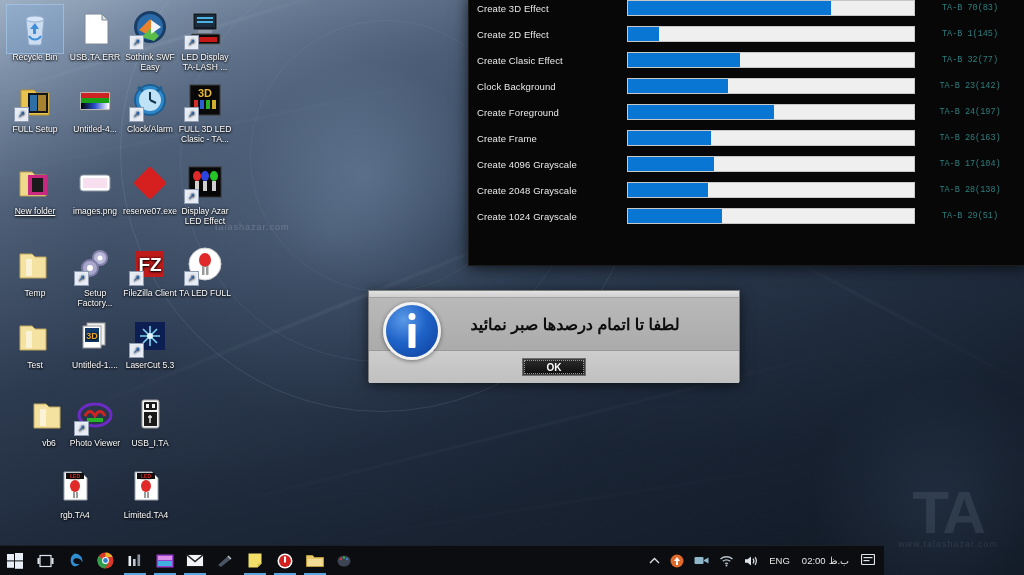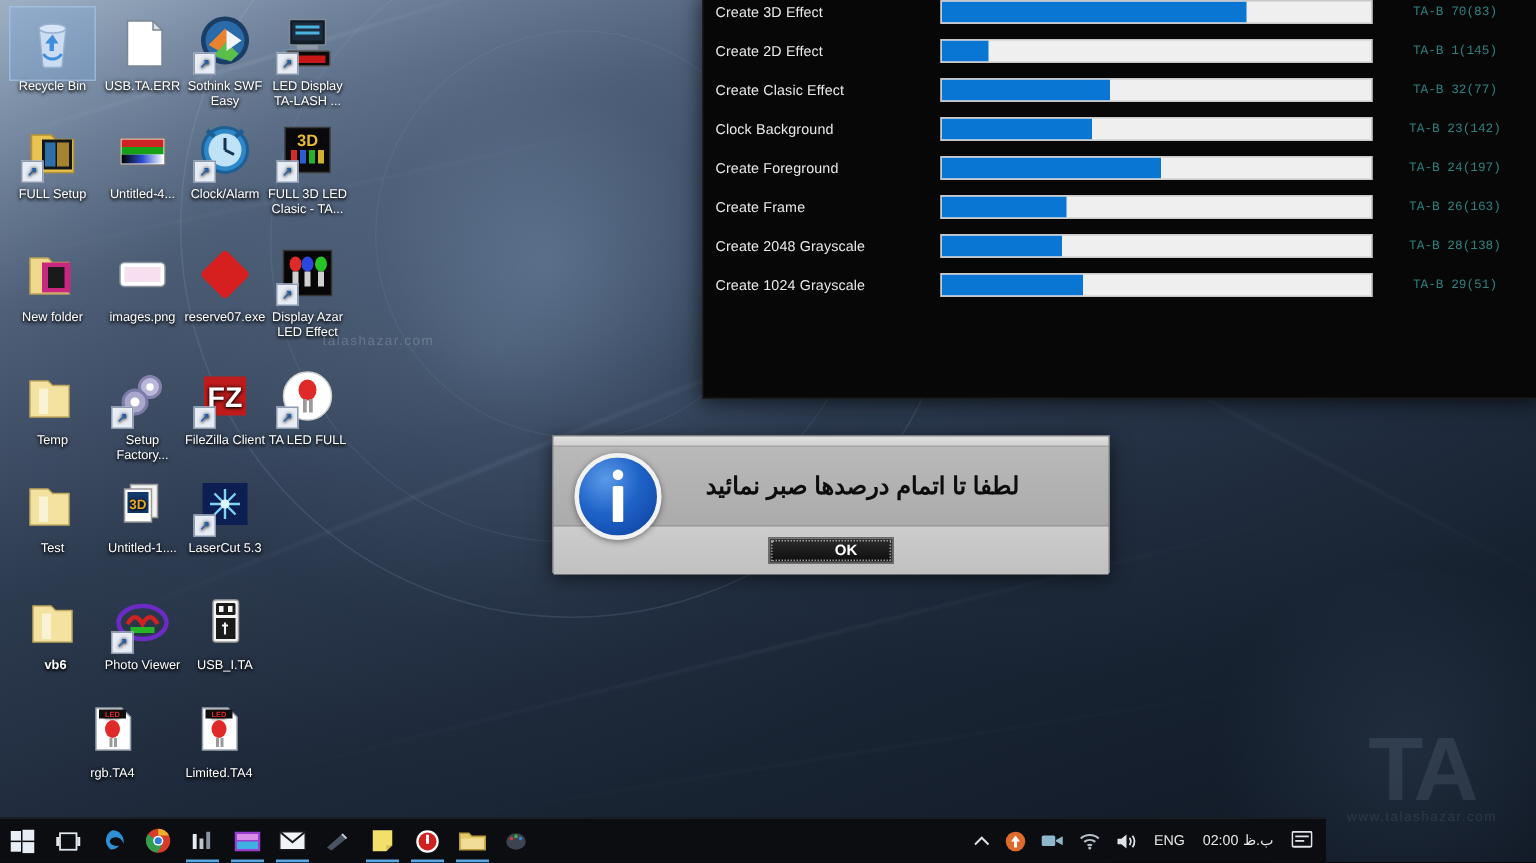--- a/index.html
+++ b/index.html
@@ -220,21 +220,20 @@
     outline: 1px dotted #9a9a9a;
     outline-offset: -3px;
     color: #ffffff;
     font-size: 10px;
     font-weight: bold;
     display: flex;
     align-items: center;
     justify-content: center;
     cursor: default;
     box-shadow: inset 0 0 0 1px #3a3a3a;
-    padding-left: 20px;
   }
 
   
   #watermark {
     position: absolute;
     right: 26px;
     bottom: 26px;
     text-align: center;
     pointer-events: none;
     opacity: 0.10;
@@ -441,21 +440,21 @@
           <rect x="10" y="20" width="4" height="9" fill="#d12b2b"></rect>
           <rect x="16" y="20" width="4" height="9" fill="#2b5fd1"></rect>
           <rect x="22" y="20" width="4" height="9" fill="#27b327"></rect>
           <rect x="28" y="20" width="4" height="9" fill="#d1b02b"></rect>
         </svg>
         <div class="shortcut">↗</div>
       </div>
       <span class="icon-label">FULL 3D LED Clasic - TA...</span>
     </div>
 
-    <div class="icon-cell" style="left:2px; top:158px;">
+    <div class="icon-cell" style="left:2px; top:158px;text-decoration:underline;">
       <div class="icon-art">
         <svg width="42" height="42" viewBox="0 0 42 42">
           <path d="M6 10 h12 l3 3 h11 v21 h-26z" fill="#f0d98a" stroke="#c2a košt" stroke-width="0"></path>
           <path d="M6 10 h12 l3 3 h11 v21 h-26z" fill="#efd98c" stroke="#b9a055"></path>
           <rect x="14" y="13" width="19" height="20" fill="#c8287f"></rect>
           <rect x="18" y="16" width="11" height="14" fill="#1a1a1a"></rect>
         </svg>
       </div>
       <span class="icon-label">New folder</span>
     </div>
@@ -571,21 +570,21 @@
           <g stroke="#7fd3f5" stroke-width="1.6">
             <path d="M21 10 v20 M11 20 h20 M14 13 l14 14 M28 13 l-14 14"></path>
           </g>
           <circle cx="21" cy="20" r="3" fill="#dff4ff"></circle>
         </svg>
         <div class="shortcut">↗</div>
       </div>
       <span class="icon-label">LaserCut 5.3</span>
     </div>
 
-    <div class="icon-cell" style="left:4px; top:390px;font-weight:bold;">
+    <div class="icon-cell" style="left:16px; top:390px;">
       <div class="icon-art">
         <svg width="42" height="42" viewBox="0 0 42 42">
           <path d="M6 10 h12 l3 3 h11 v21 h-26z" fill="#f4e2a1" stroke="#c0a85f"></path>
           <rect x="12" y="15" width="6" height="17" fill="#ffffff" opacity=".55"></rect>
         </svg>
       </div>
       <span class="icon-label">vb6</span>
     </div>
 
     <div class="icon-cell" style="left:62px; top:390px;">
@@ -695,20 +694,27 @@
 
 
     <div class="prow">
       <div class="prow-label">Create Frame</div>
       <div class="pbar-track">
         <div class="pbar-fill" style="width: 29%;"></div>
       </div>
       <div class="prow-code">TA-B 26(163)</div>
     </div>
 
+    <div class="prow">
+      <div class="prow-label">Create 4096 Grayscale</div>
+      <div class="pbar-track">
+        <div class="pbar-fill" style="width: 30%;"></div>
+      </div>
+      <div class="prow-code">TA-B 17(104)</div>
+    </div>
 
     <div class="prow">
       <div class="prow-label">Create 2048 Grayscale</div>
       <div class="pbar-track">
         <div class="pbar-fill" style="width: 28%;"></div>
       </div>
       <div class="prow-code">TA-B 28(138)</div>
     </div>
 
     <div class="prow">

